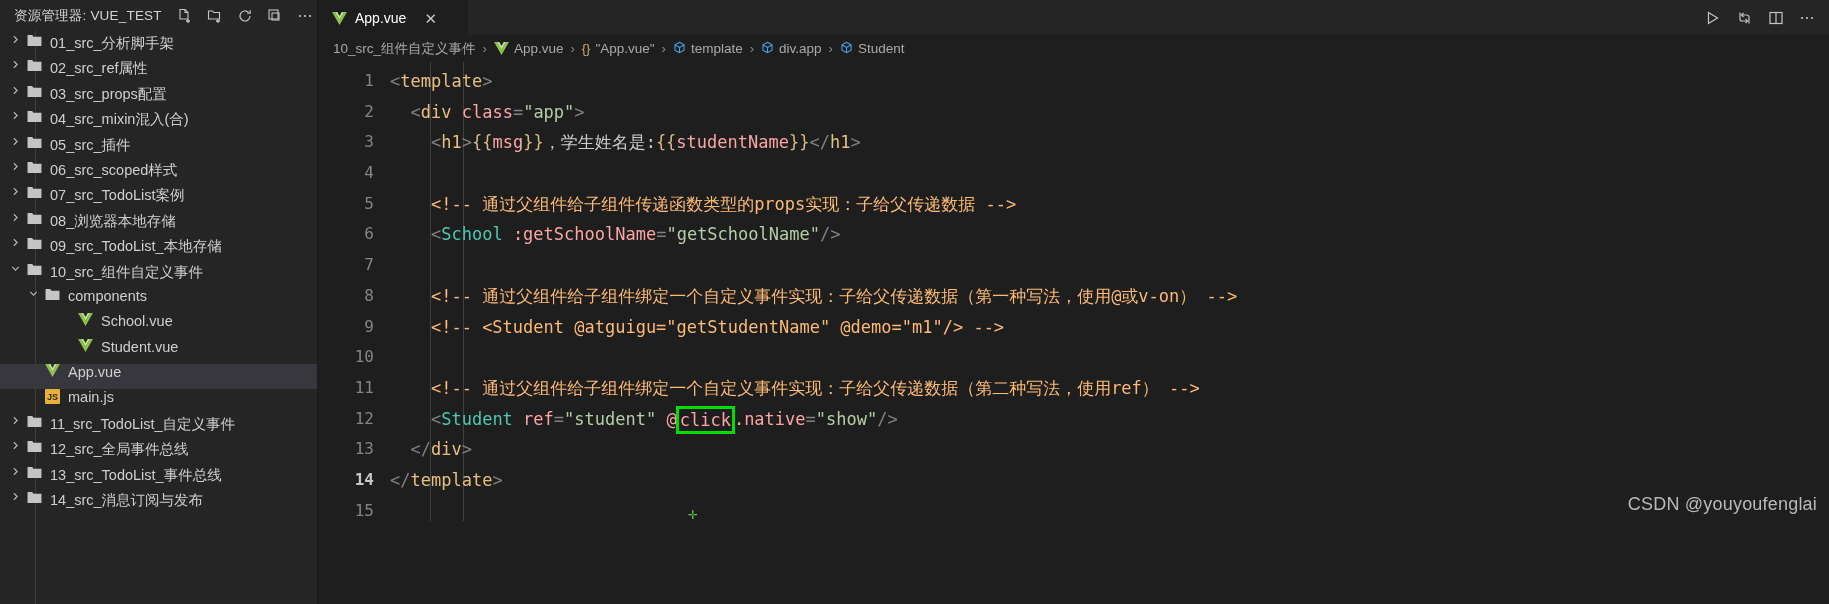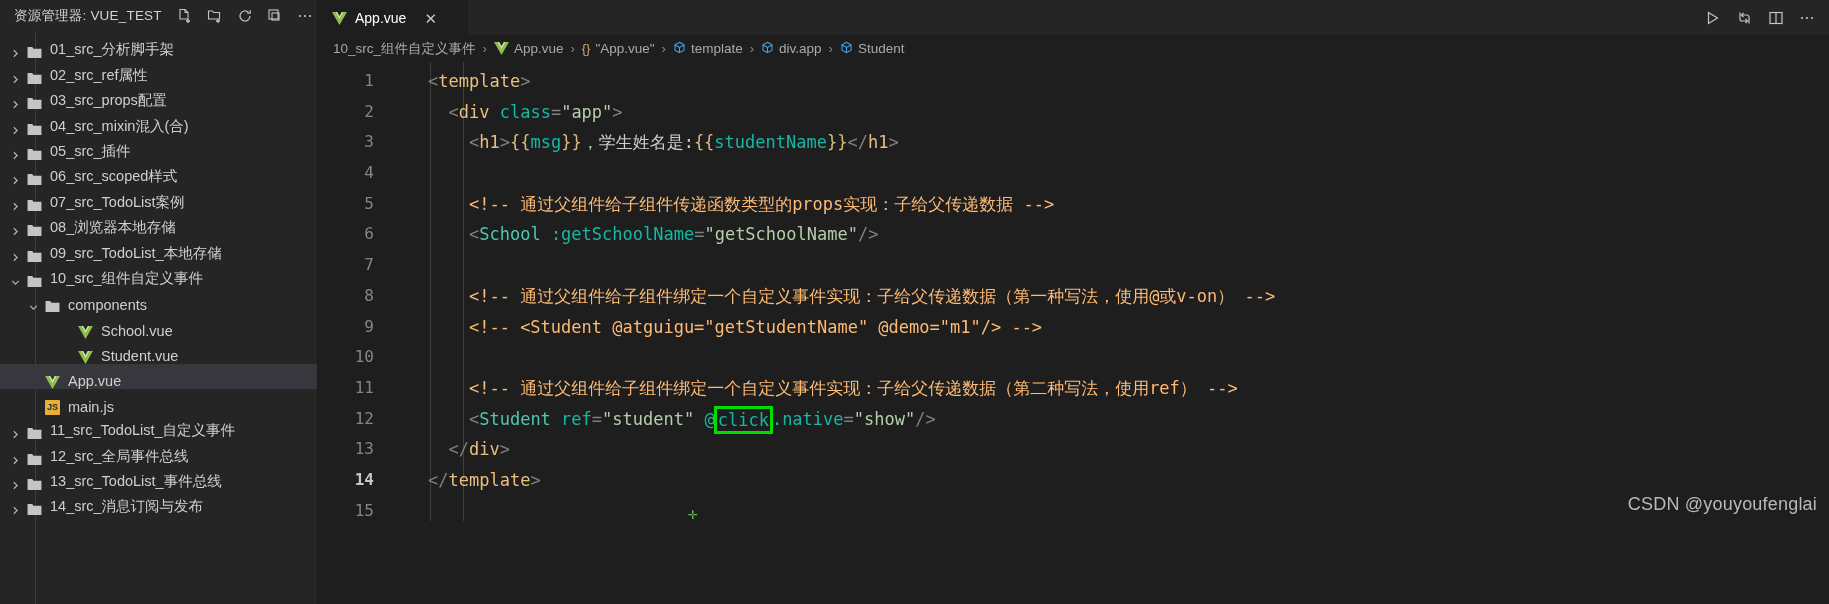--- a/index.html
+++ b/index.html
@@ -25,21 +25,21 @@
     color: #cccccc; font-size: 13.5px; letter-spacing: .2px;
     white-space: nowrap;
   }
   .sidebar-title { font-size: 13.5px; color: #d4d4d4; }
   .sidebar-actions { display: flex; align-items: center; gap: 11px; margin-left: 14px; }
   .act-icon { width: 19px; height: 19px; display:inline-flex; align-items:center; justify-content:center; color:#c5c5c5; cursor: pointer; }
   .act-icon svg { display:block; }
 
   .tree { flex: 1; overflow: hidden; padding-top: 3px; position: relative; }
   .row {
-    height: 25.4px; display: flex; align-items: flex-end;
+    height: 25.4px; display: flex; align-items: flex-start;
     color: #cfcfcf; font-size: 14.5px; white-space: nowrap; cursor: pointer;
     position: relative;
   }
   .row.selected { background: #37373d; }
   .chev { width: 17px; flex: 0 0 17px; display: flex; align-items: center; justify-content: center; color: #b4b4b4; font-size: 11px; }
   .chev svg { display: block; }
   .ficon { width: 21px; flex: 0 0 21px; display: flex; align-items: center; justify-content: center; }
   .label { padding-left: 5px; font-size: 14.5px; color: #cfcfcf; }
   .indent-1 { padding-left: 7px; }
   .indent-2 { padding-left: 25px; }
@@ -88,27 +88,27 @@
     width: 72px; flex: 0 0 72px; text-align: right; padding-right: 16px;
     color: #858585; font-family: "DejaVu Sans Mono", monospace; font-size: 16px;
     padding-top: 4px;
   }
   .gutter .ln { height: 30.7px; line-height: 30.7px; }
   .gutter .ln.active { color: #c6c6c6; font-weight: bold; }
   .code {
     flex: 1; font-family: "DejaVu Sans Mono", monospace; font-size: 17px;
     padding-top: 4px; position: relative; min-width: 0; overflow: hidden;
   }
-  .code .cl { height: 30.7px; line-height: 30.7px; white-space: pre; margin-left: 38px; }
+  .code .cl { height: 30.7px; line-height: 30.7px; white-space: pre; }
   .ind-guide { position:absolute; top:0; bottom:0; width:1px; background:#404040; }
 
   
   .t-tag  { color: #e8c07d; }
   .t-brk  { color: #808080; }
-  .t-attr { color: #14b8a6; }
+  .t-attr { color: #fca5a5; }
   .t-str  { color: #b5cea8; }
   .t-cmt  { color: #fdba74; }
   .t-mus  { color: #cccccc; }
   .t-comp { color: #4ec9b0; }
   .t-inter{ color: #d7ba7d; }
 
   .hl-box {
     border: 3px solid #00dd00; padding: 0px 1px; display: inline-block;
     line-height: 22px; vertical-align: middle; margin: 0 -1px;
   }

